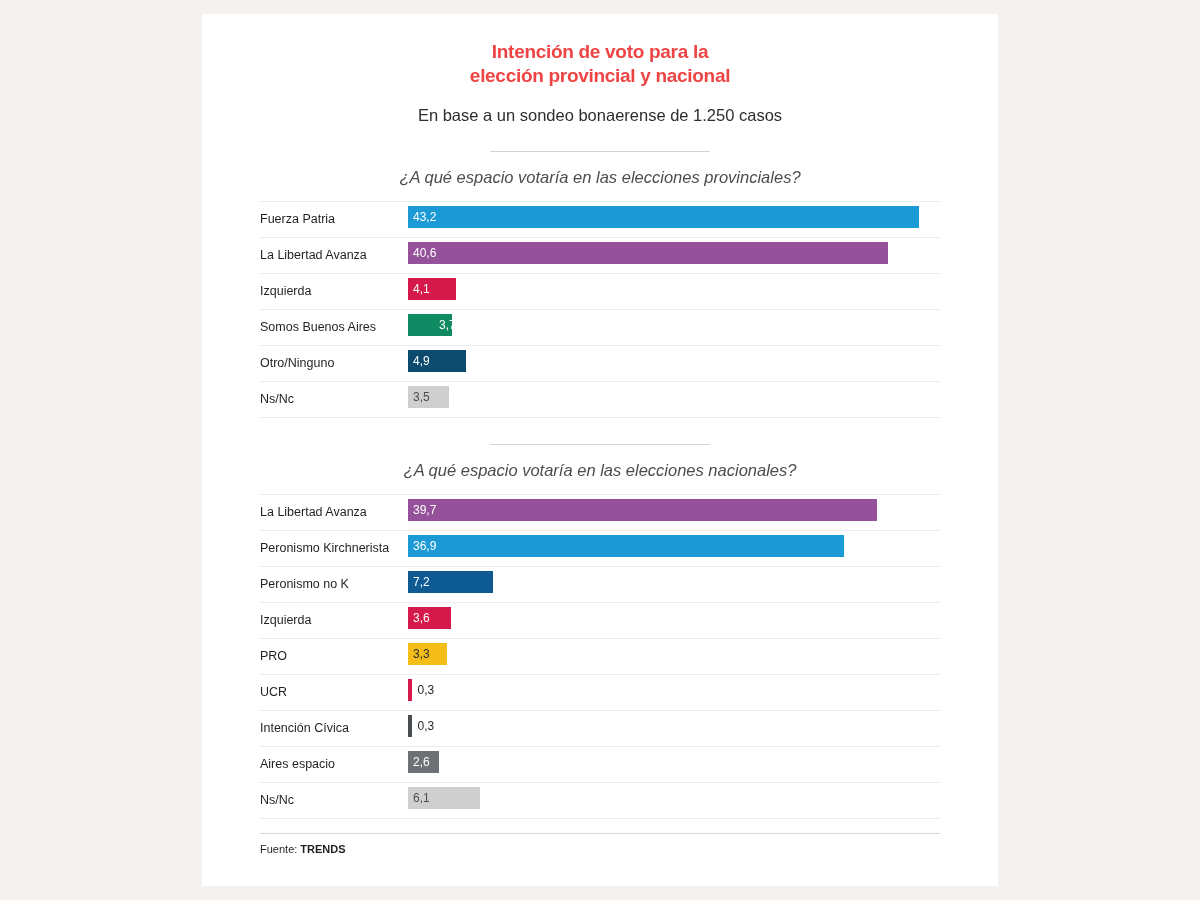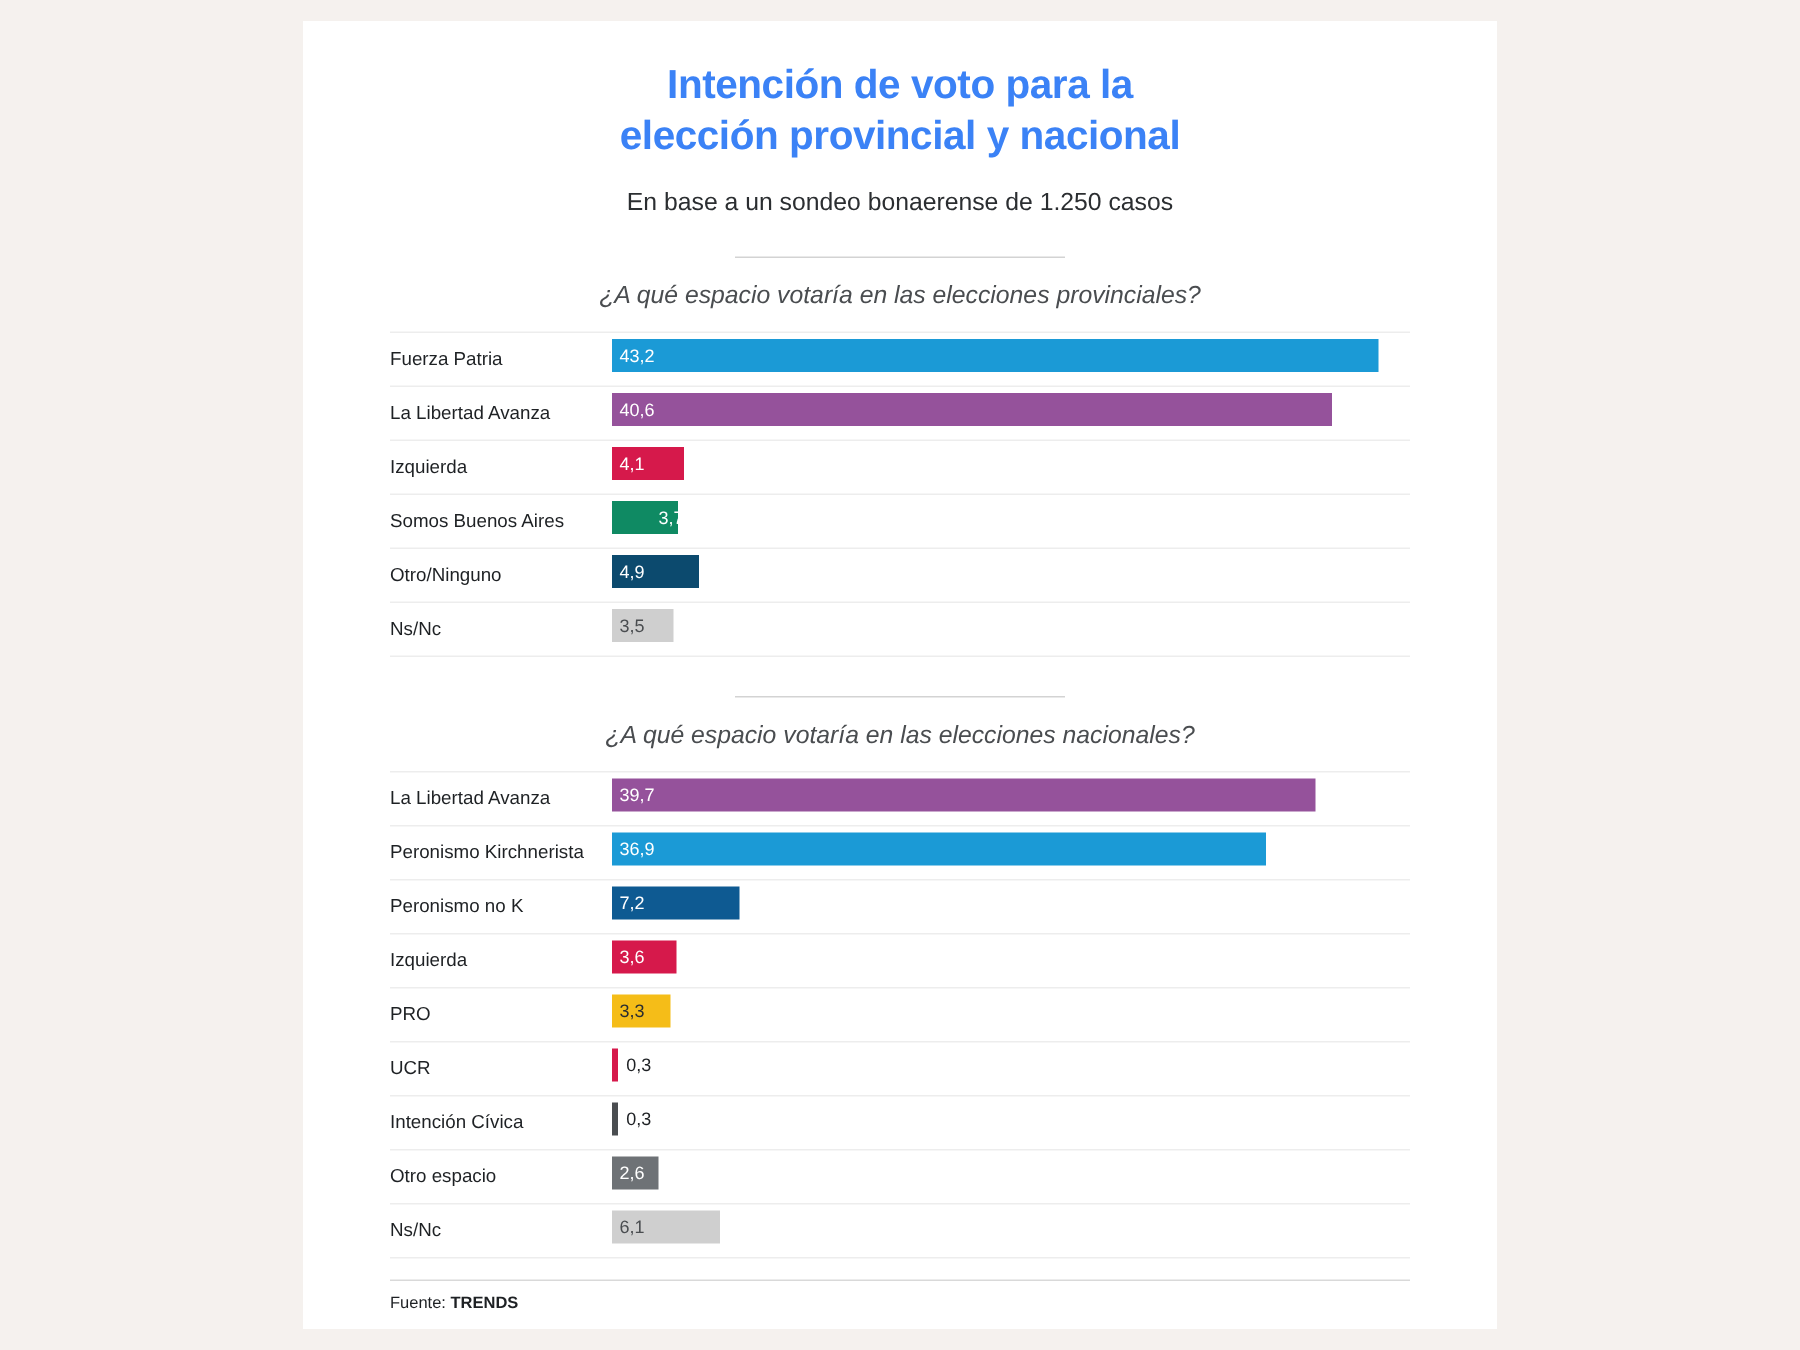--- a/index.html
+++ b/index.html
@@ -20,24 +20,24 @@
     width: 796px;
     height: 872px;
     background: #ffffff;
     box-sizing: border-box;
   }
   .inner {
     padding: 18px 58px 0 58px;
   }
   .title {
     text-align: center;
-    font-size: 27px;
+    font-size: 19px;
     line-height: 1.25;
     font-weight: bold;
-    color: #3b82f6;
+    color: #ef4444;
     letter-spacing: -0.3px;
     margin: 8px 0 0 0;
   }
   .title .line2 { display: block; }
   .subtitle {
     text-align: center;
     font-size: 16.5px;
     color: #2b2e31;
     margin-top: 18px;
     margin-bottom: 0;
@@ -237,21 +237,21 @@
         </div>
         <div class="row">
           <div class="row-label">Intención Cívica</div>
           <div class="row-track">
             <div class="bar" style="width: 0.666667%; background: rgb(74, 77, 80);">
               <span class="bar-value outside" style="color: rgb(30, 33, 36);">0,3</span>
             </div>
           </div>
         </div>
         <div class="row">
-          <div class="row-label">Otro espacio</div>
+          <div class="row-label">Aires espacio</div>
           <div class="row-track">
             <div class="bar" style="width: 5.77778%; background: rgb(110, 114, 118);">
               <span class="bar-value" style="color: rgb(255, 255, 255);">2,6</span>
             </div>
           </div>
         </div>
         <div class="row">
           <div class="row-label">Ns/Nc</div>
           <div class="row-track">
             <div class="bar" style="width: 13.5556%; background: rgb(207, 207, 207);">

